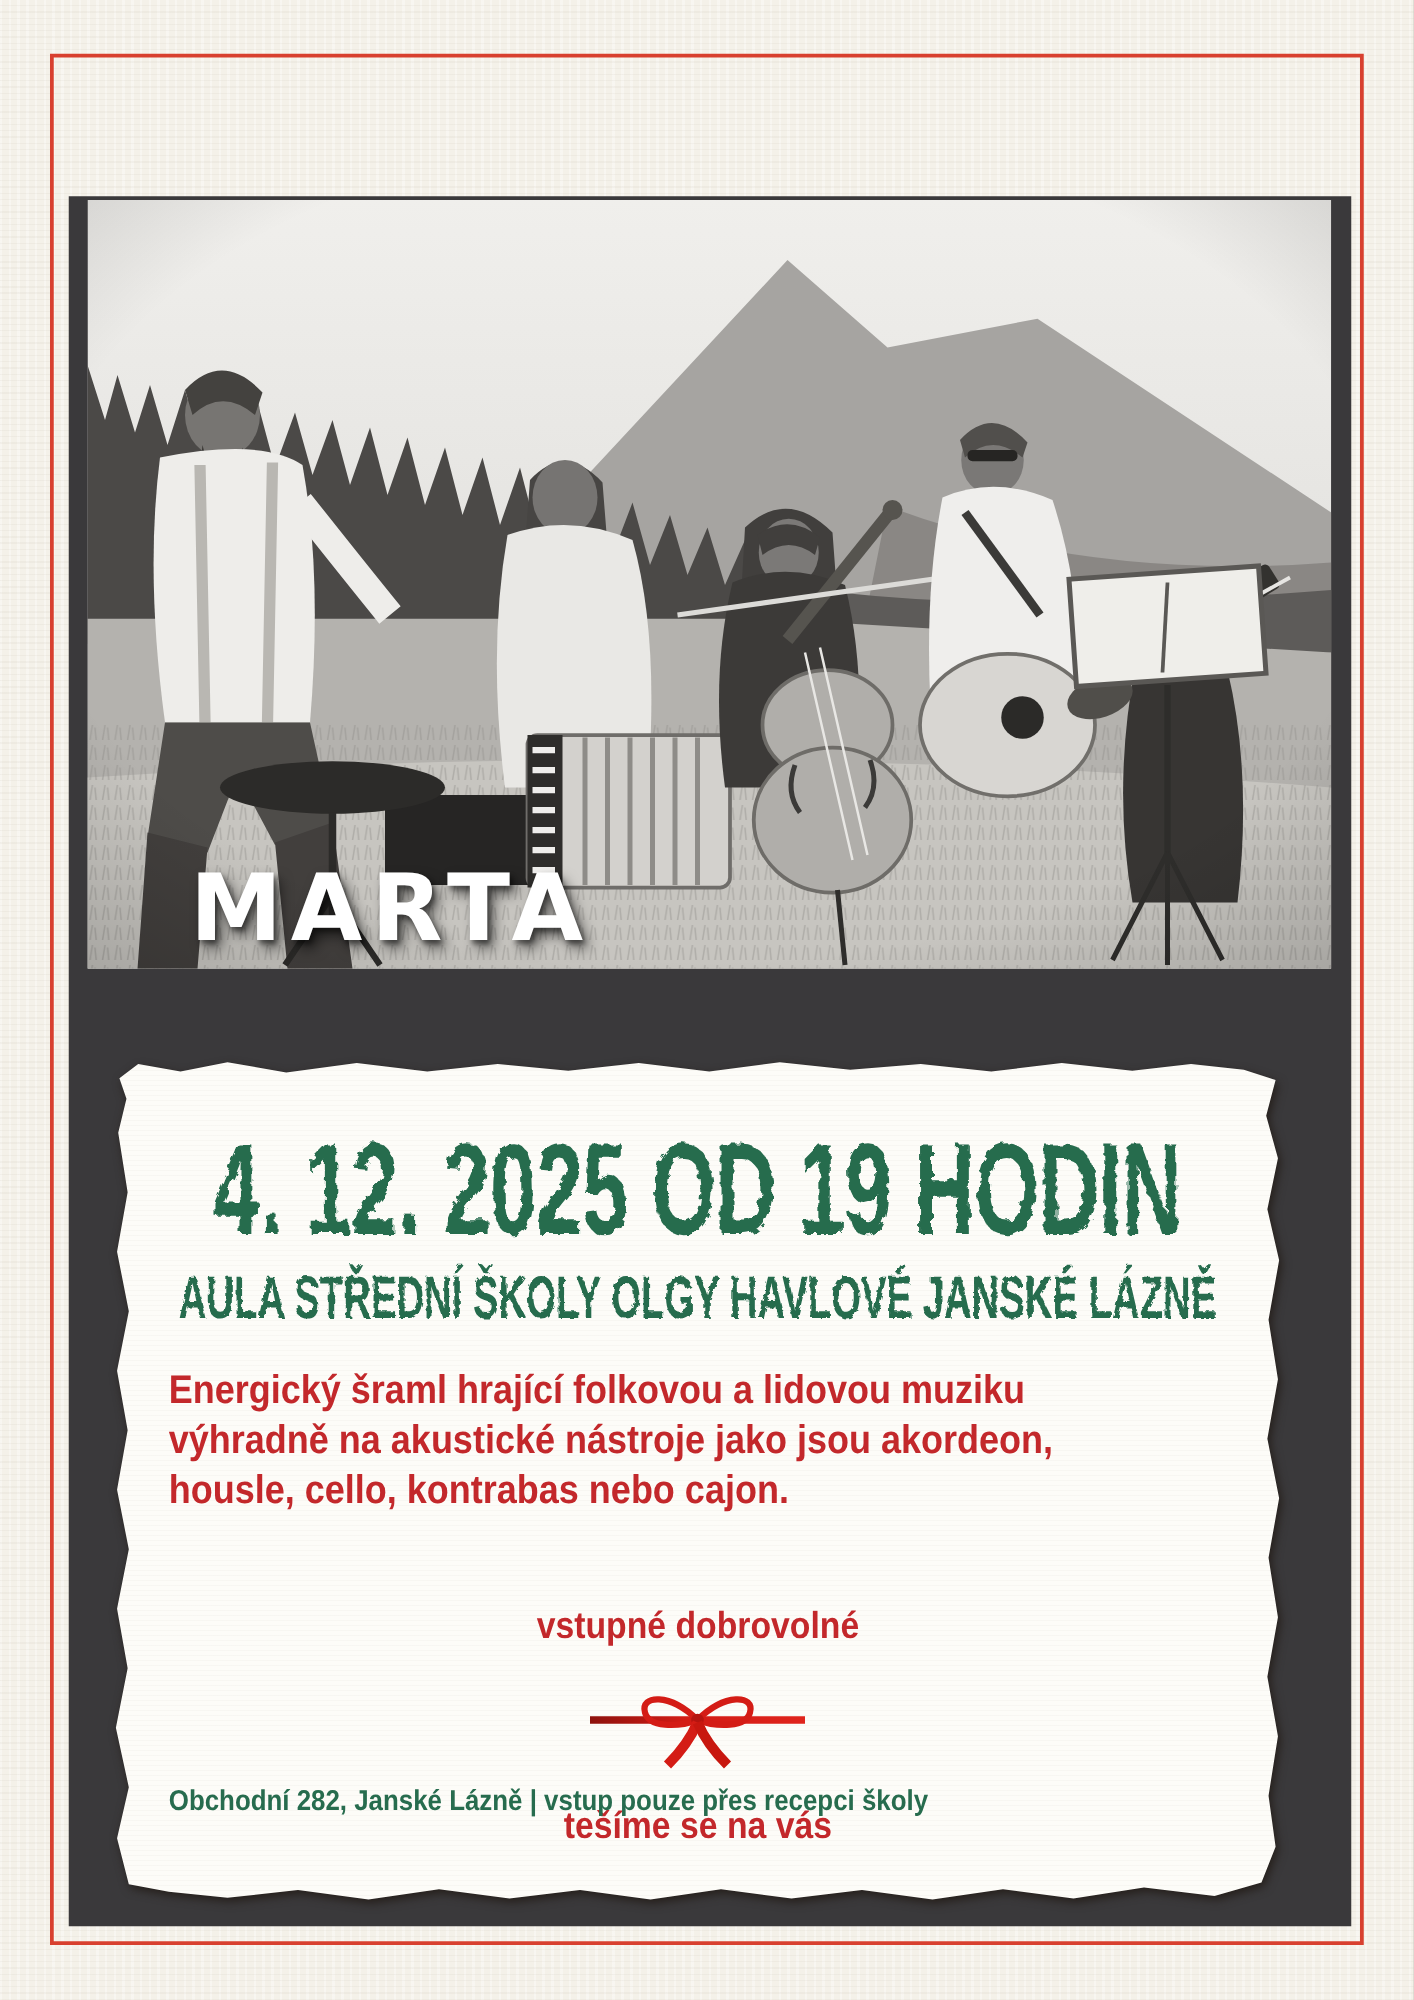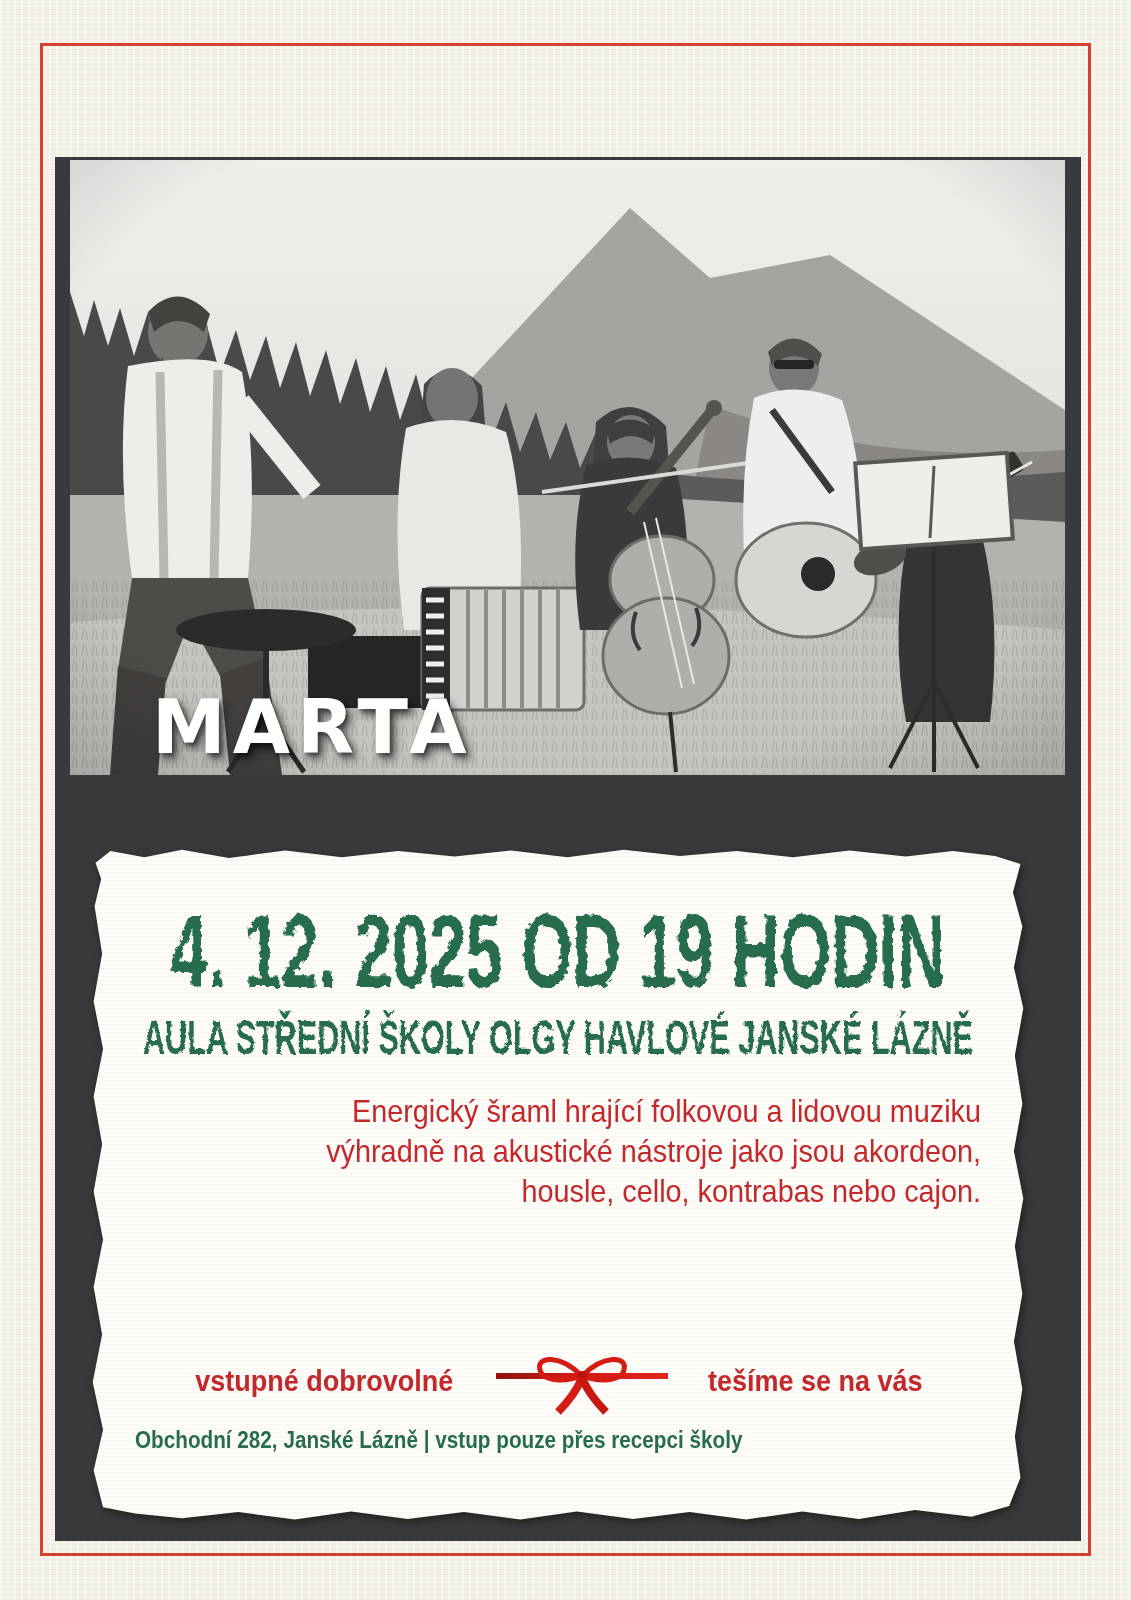--- a/index.html
+++ b/index.html
@@ -66,29 +66,29 @@
       99.5% 52%, 98.6% 59%, 99.4% 66%, 98.5% 73%, 99.4% 80%, 98.6% 87%, 99.2% 93%, 98% 97.2%,
       94% 98.8%, 88% 97.8%, 82% 99.1%, 76% 98%, 70% 99.2%, 64% 98.1%, 58% 99.1%, 52% 98%,
       46% 99.2%, 40% 98.1%, 34% 99.1%, 28% 98%, 22% 99.2%, 16% 98.1%, 10% 99%, 5% 98.3%, 1.6% 97.4%,
       0.6% 92%, 1.6% 86%, 0.5% 79%, 1.5% 72%, 0.6% 65%, 1.6% 58%, 0.6% 51%, 1.5% 44%,
       0.6% 37%, 1.6% 30%, 0.6% 23%, 1.5% 16%, 0.7% 9%, 1.4% 5%
     );
   }
   .headline-svg{position:absolute;left:0;top:44px;width:940px;height:122px;}
   .venue-svg{position:absolute;left:0;top:164px;width:940px;height:58px;}
   .para{
-    position:absolute;left:0;width:940px;text-align:right;
-    font-weight:normal;font-size:32px;line-height:40px;white-space:nowrap;
+    position:absolute;left:0;width:940px;text-align:left;
+    font-weight:bold;font-size:32px;line-height:40px;white-space:nowrap;
   }
   .para-red{top:246px;color:var(--red);}
   .para-green{top:396px;color:var(--green-dark);}
   .entry-row{
     position:absolute;left:0;top:500px;width:940px;height:72px;
     display:flex;justify-content:center;align-items:center;gap:28px;
-    color:var(--red);font-weight:bold;font-size:30px;white-space:nowrap;
+    color:var(--red);font-weight:bold;font-size:30px;white-space:nowrap;flex-direction:column;
   }
   .ribbon{width:172px;height:70px;flex:0 0 auto;}
   .address{
     position:absolute;left:0;top:582px;width:940px;text-align:left;
     color:var(--green);font-weight:bold;font-size:23px;white-space:nowrap;
   }
   .svg-green-text{
     font-family:"Liberation Sans",sans-serif;font-weight:bold;fill:var(--green);
   }
 </style>

